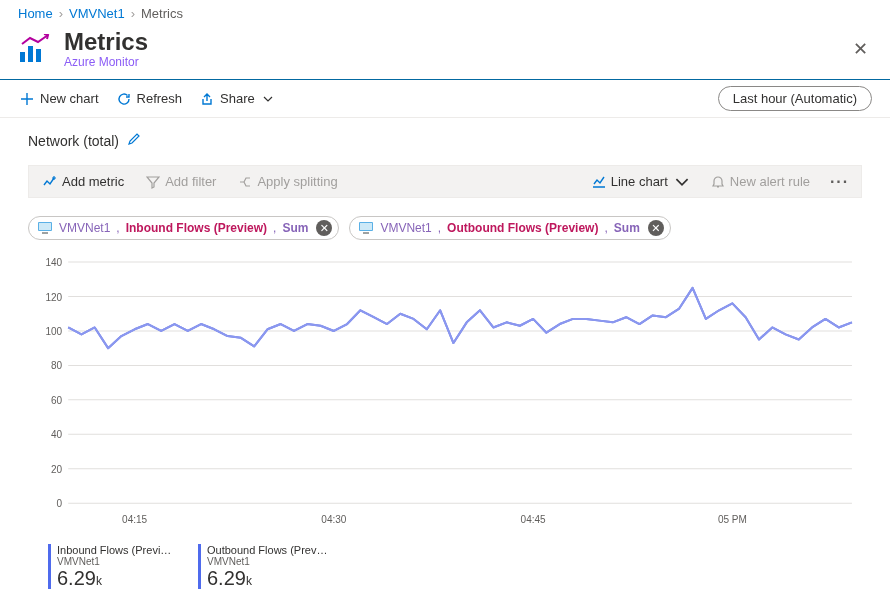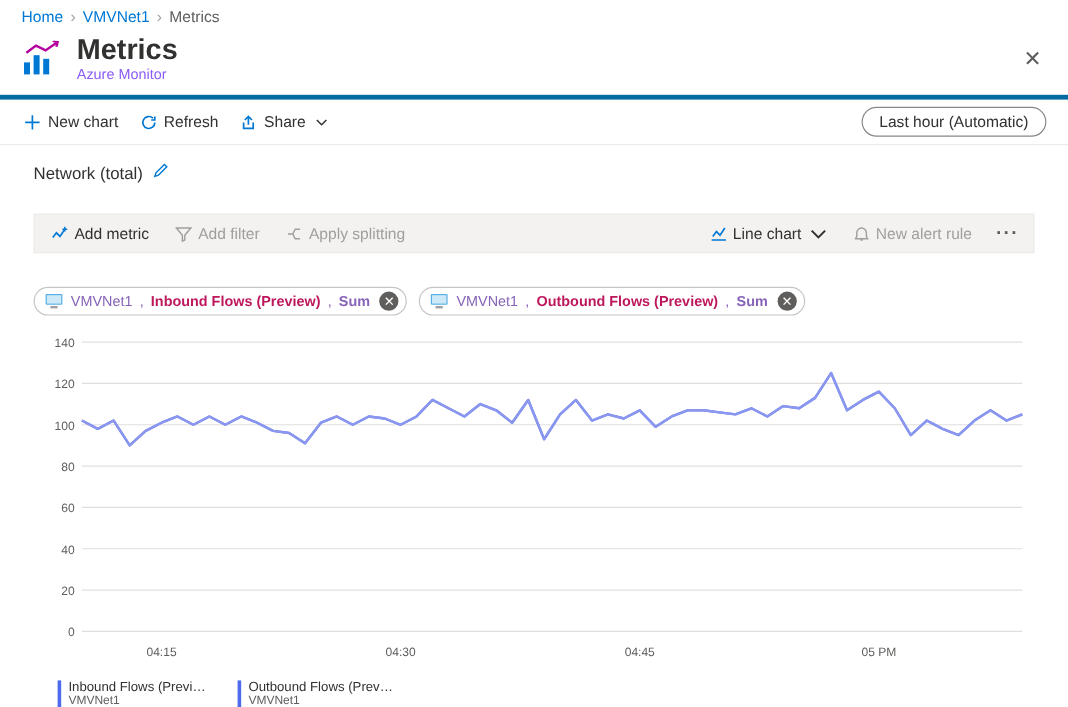--- a/index.html
+++ b/index.html
@@ -42,21 +42,21 @@
     color: #605e5c;
     cursor: pointer;
     padding: 4px;
   }
 
   
   .cmdbar {
     display: flex;
     align-items: center;
     padding: 6px 18px;
-    border-top: 4px solid #0369a1;
+    border-top: 1px solid #0369a1;
     border-bottom: 1px solid #edebe9;
     gap: 14px;
   }
   .cmd {
     display: inline-flex;
     align-items: center;
     gap: 6px;
     color: #323130;
     cursor: pointer;
     font-size: 13px;
@@ -81,21 +81,21 @@
     padding: 14px 28px 8px 28px;
     font-size: 14px;
     font-weight: 400;
   }
   .section-head .pencil { color: #0078d4; cursor: pointer; }
 
   
   .chart-toolbar {
     display: flex;
     align-items: center;
-    margin: 18px 28px;
+    margin: 8px 28px;
     background: #f3f2f1;
     border: 1px solid #edebe9;
     padding: 4px 8px;
     gap: 10px;
   }
   .tb-btn {
     display: inline-flex;
     align-items: center;
     gap: 5px;
     padding: 4px 6px;

